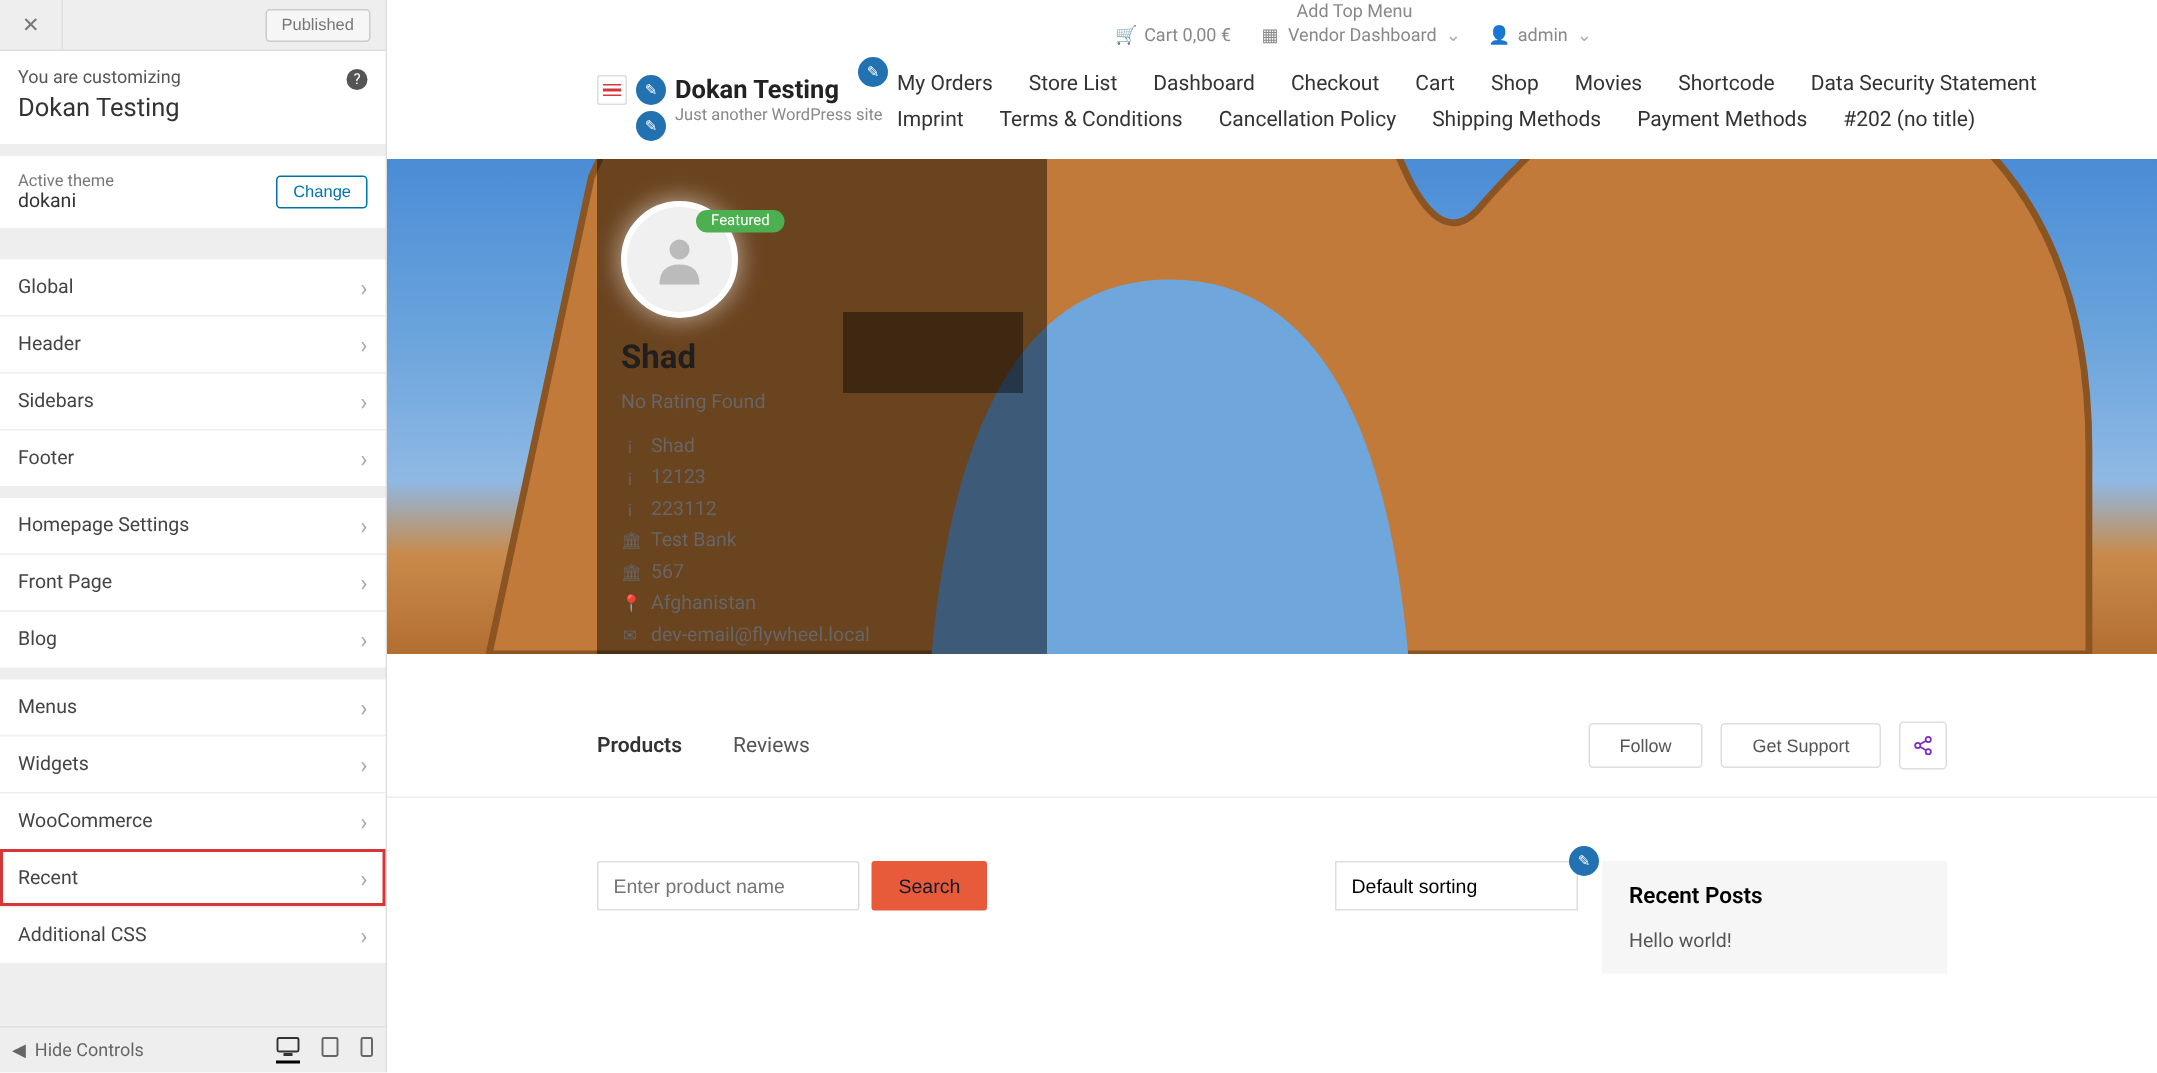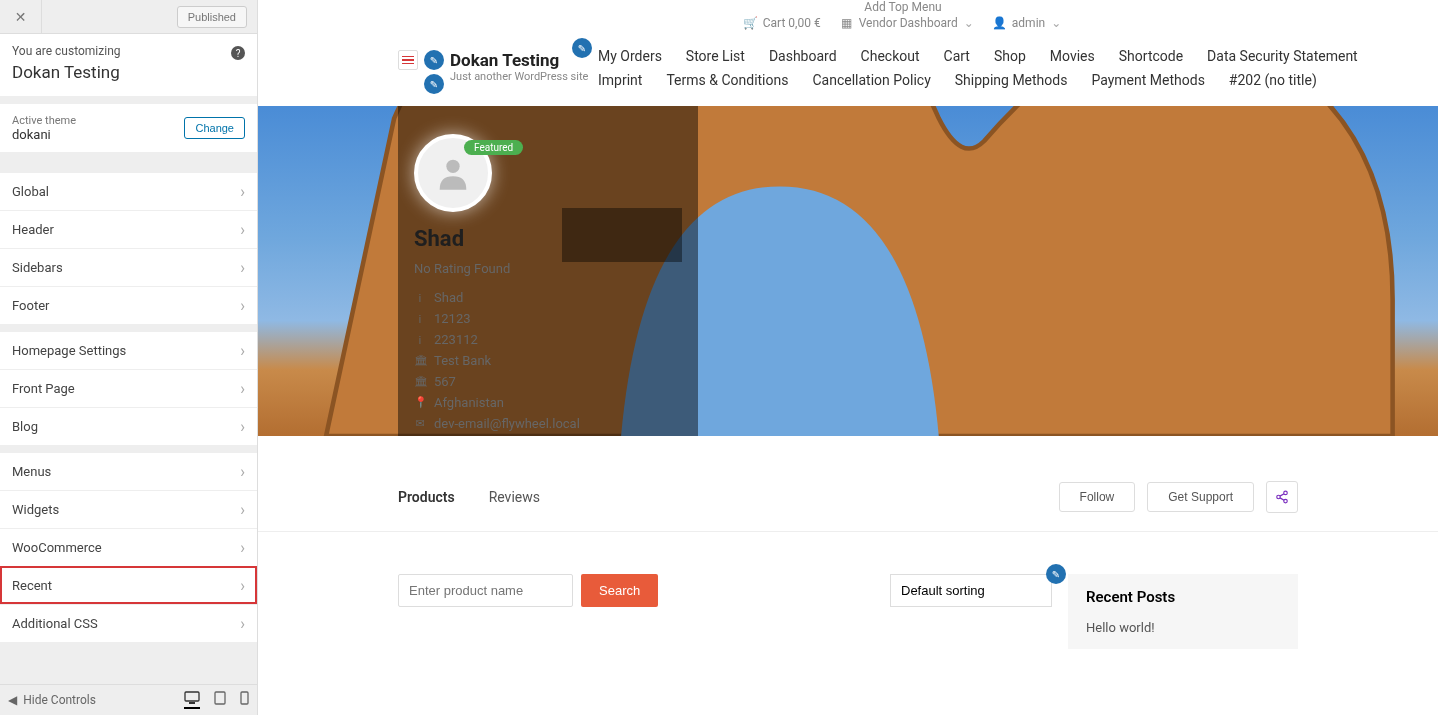--- a/index.html
+++ b/index.html
@@ -72,21 +72,21 @@
   .tab-row .tabs { display:flex; gap:34px; font-size:14px; }
   .tab-row .tab { color:#333; font-weight:600; }
   .actions { display:flex; gap:12px; align-items:center; }
   .btn-outline { border:1px solid #ddd; background:#fff; padding:7px 20px; font-size:12px; border-radius:3px; color:#555; }
   .share-btn { width:32px;height:32px;border:1px solid #ddd;display:flex;align-items:center;justify-content:center;border-radius:3px;color:#7b2fbf; }
 
   
   .bottom-row { display:flex; padding: 42px 140px 0; gap: 16px; align-items:flex-start; }
   .search-wrap { display:flex; gap:8px; }
   .search-input { width:175px; border:1px solid #ddd; padding:8px 10px; font-size:13px; border-radius:2px; }
-  .search-btn { background:#e85b3a; color:#ffffff; border:none; padding:8px 18px; font-size:13px; border-radius:2px; }
+  .search-btn { background:#e85b3a; color:#0f172a; border:none; padding:8px 18px; font-size:13px; border-radius:2px; }
   .spacer{flex:1;}
   .sort-wrap { position:relative; }
   .sort-select { border:1px solid #ddd; padding:8px 26px 8px 10px; font-size:13px; background:#fff; width:162px; appearance:none; }
   .sort-edit { position:absolute; right:-14px; top:-10px; width:20px;height:20px;border-radius:50%;background:#2271b1;display:flex;align-items:center;justify-content:center;color:#fff;font-size:10px; }
   .recent { background:#f6f6f6; padding:14px 18px; width:230px; }
   .recent h4 { font-size:15px; color:#000000; margin-bottom:14px; font-weight:600; }
   .recent p { font-size:13px; color:#555; }
 </style>
 </head>
 <body>

